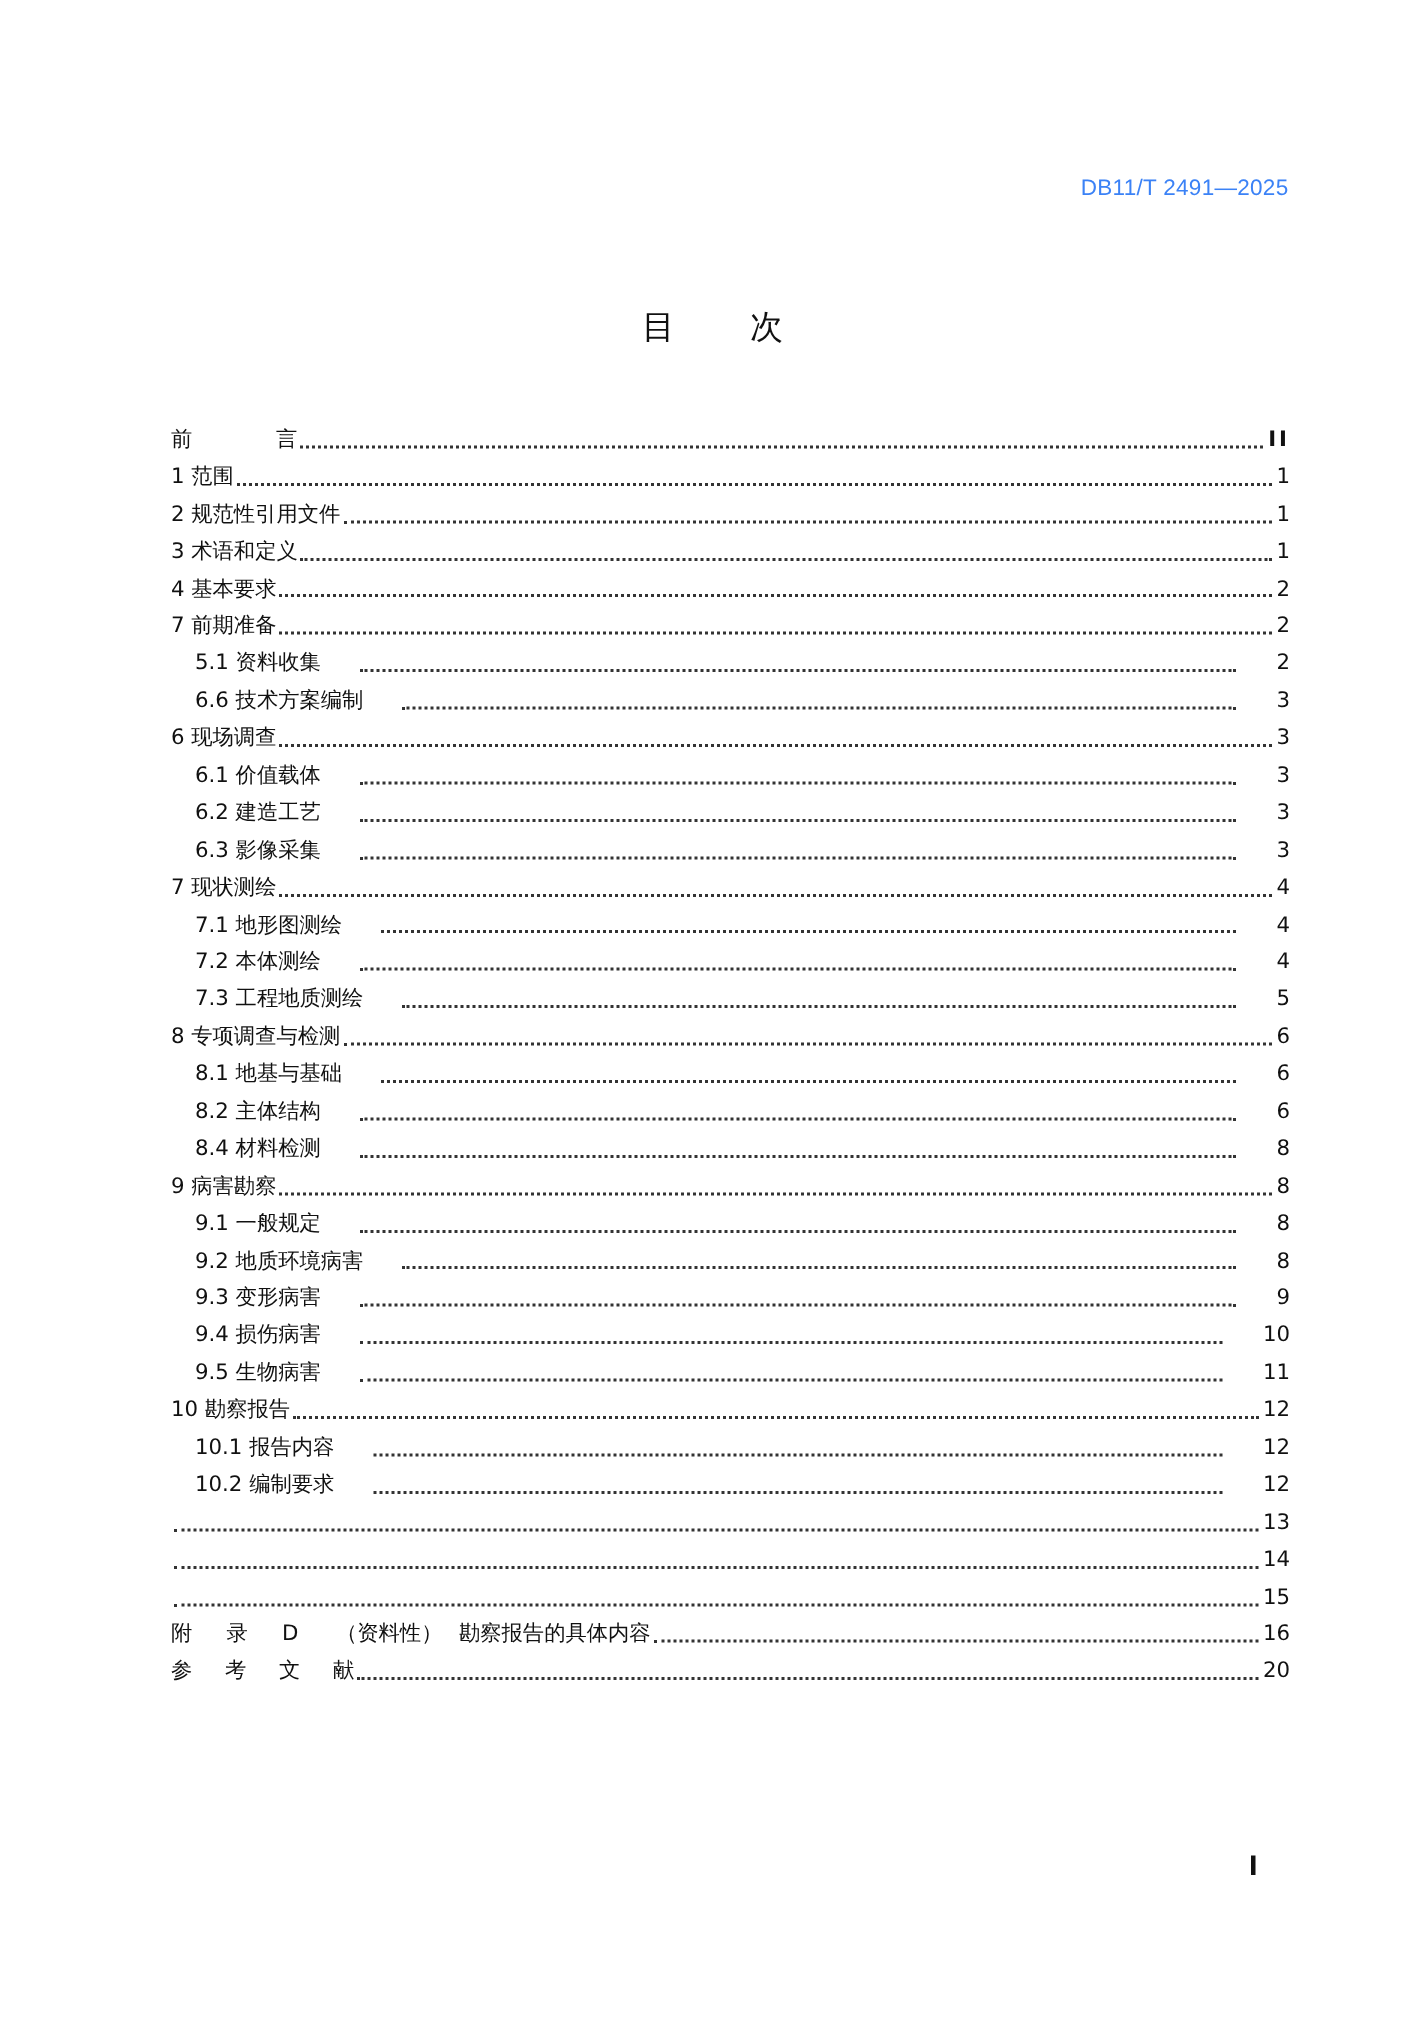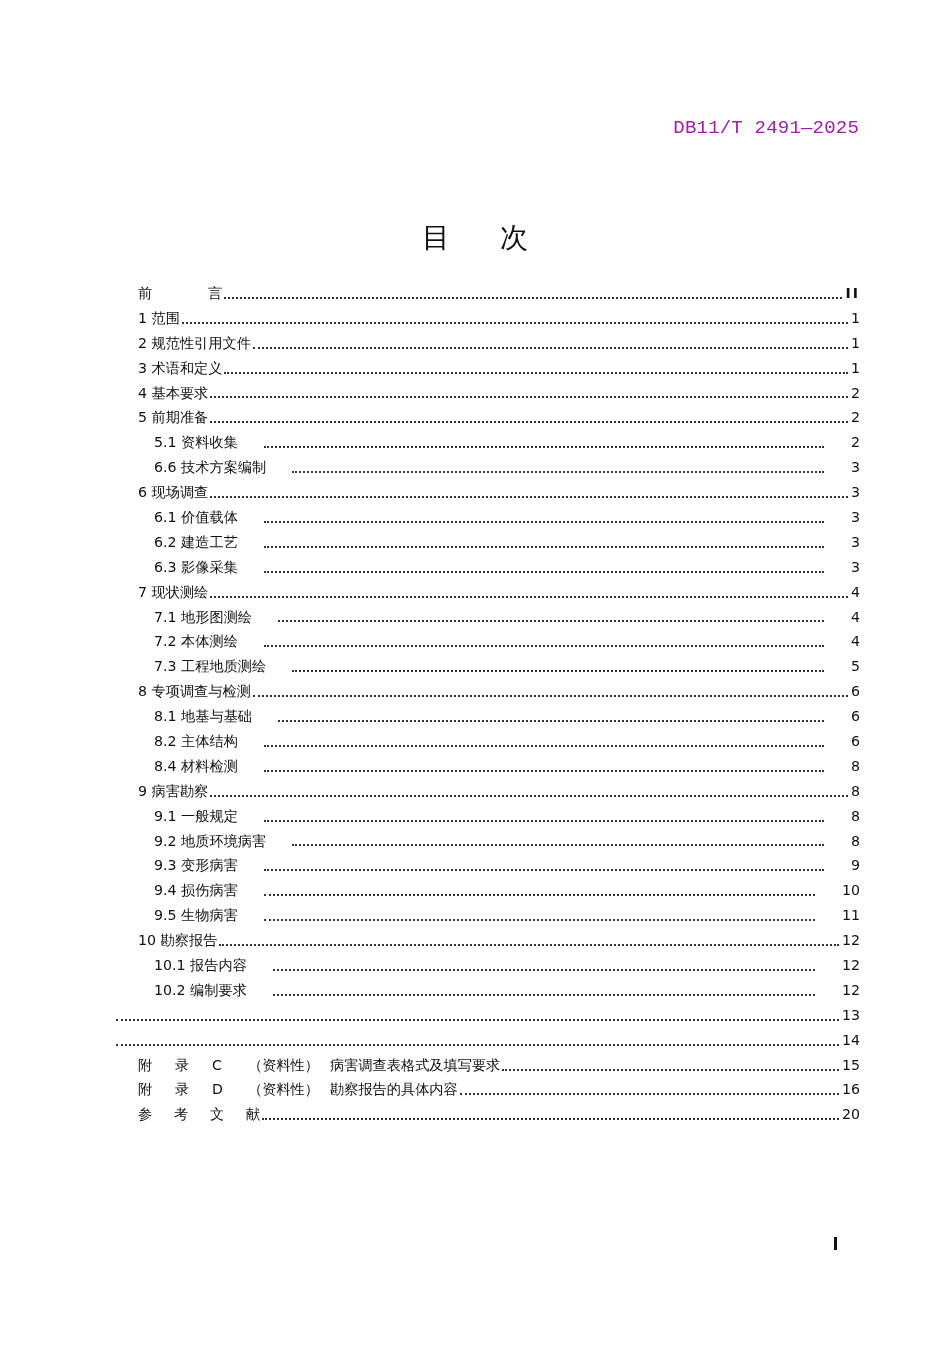--- a/index.html
+++ b/index.html
@@ -1,24 +1,24 @@
 <!DOCTYPE html>
 <html><head>
 <meta charset="utf-8">
 <style>
   html, body { margin:0; padding:0; background:#fff; }
   body { width:950px; height:1345px; position:relative; overflow:hidden; font-family:"DejaVu Sans", sans-serif; color:#111; }
-  .std-code { position:absolute; top:117px; right:91px; font-family:Liberation Mono, monospace; font-size:19px; color:#a21caf; letter-spacing:0.2px; }
-  .title { position:absolute; top:219px; left:0; width:950px; text-align:center; font-size:28px; letter-spacing:0; }
+  .std-code { position:absolute; top:117px; right:91px; font-family:Liberation Sans, sans-serif; font-size:15px; color:#3b82f6; letter-spacing:0.2px; }
+  .title { position:absolute; top:203px; left:0; width:950px; text-align:center; font-size:22px; letter-spacing:0; }
   .title span { display:inline-block; }
   .title .gap { width:50px; }
   .toc { position:absolute; top:281px; left:114px; width:746px; }
   .row { display:flex; align-items:flex-end; height:24.9px; font-size:14.2px; line-height:24.9px; white-space:nowrap; }
   .row.lvl2 { padding-left:16px;gap:24px; }
-  .label { flex:0 0 auto;margin-left:24px; }
+  .label { flex:0 0 auto; }
   .leader { flex:1 1 auto; overflow:hidden; height:24.9px; position:relative; }
   .leader::after { content:""; position:absolute; left:2px; right:3px; bottom:7px; border-bottom:2px dotted #333; }
   .page { flex:0 0 auto; text-align:right; }
   .page.bold { font-weight:bold; letter-spacing:2px; }
   .w { display:inline-block; }
   .appx .c1 { display:inline-block; width:37px; }
   .appx .c2 { display:inline-block; width:37px; }
   .appx .c3 { display:inline-block; width:36px; }
   .appx .c4 { display:inline-block; width:82px; }
   .ref .c { display:inline-block; width:36px; }
@@ -55,21 +55,21 @@
         <span class="label">3 术语和定义</span>
         <span class="leader"></span>
         <span class="page">1</span>
       </div>
       <div class="row">
         <span class="label">4 基本要求</span>
         <span class="leader"></span>
         <span class="page">2</span>
       </div>
       <div class="row">
-        <span class="label">5 前期准备</span>
+        <span class="label">7 前期准备</span>
         <span class="leader"></span>
         <span class="page">2</span>
       </div>
       <div class="row lvl2">
         <span class="label">5.1 资料收集</span>
         <span class="leader"></span>
         <span class="page">2</span>
       </div>
       <div class="row lvl2">
         <span class="label">6.6 技术方案编制</span>
@@ -186,21 +186,20 @@
   <div id="appendices">
       <div class="row appx">
         <span class="leader"></span>
         <span class="page">13</span>
       </div>
       <div class="row appx">
         <span class="leader"></span>
         <span class="page">14</span>
       </div>
       <div class="row appx">
-        <span class="label"><span class="c1">附</span><span class="c2">录</span><span class="c3">C</span><span class="c4">（资料性）</span><span>病害调查表格式及填写要求</span></span>
         <span class="leader"></span>
         <span class="page">15</span>
       </div>
       <div class="row appx">
         <span class="label"><span class="c1">附</span><span class="c2">录</span><span class="c3">D</span><span class="c4">（资料性）</span><span>勘察报告的具体内容</span></span>
         <span class="leader"></span>
         <span class="page">16</span>
       </div>
     </div>
 

